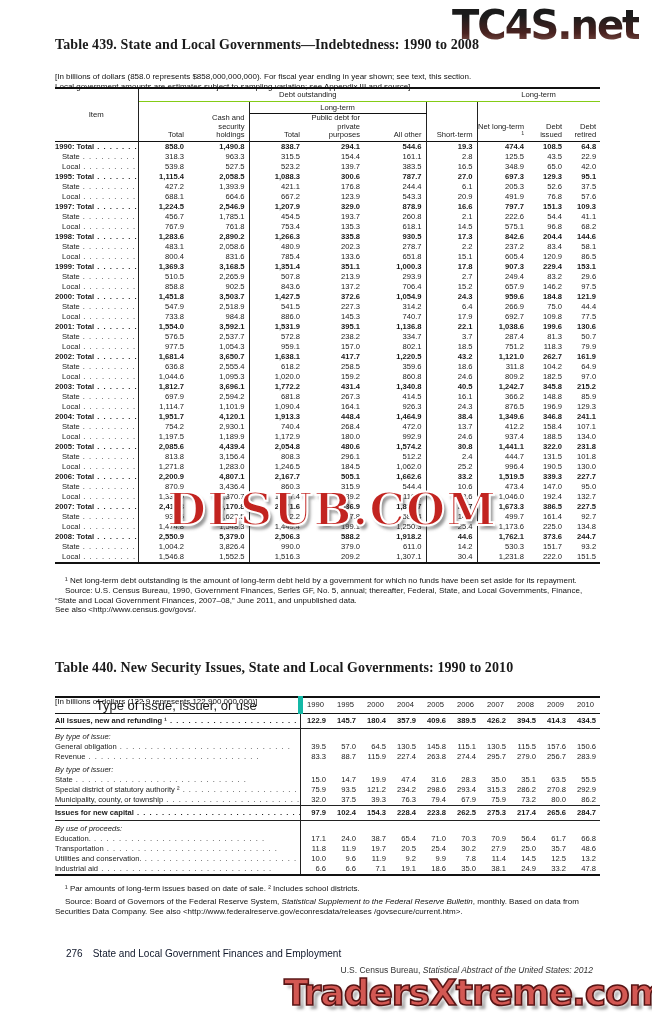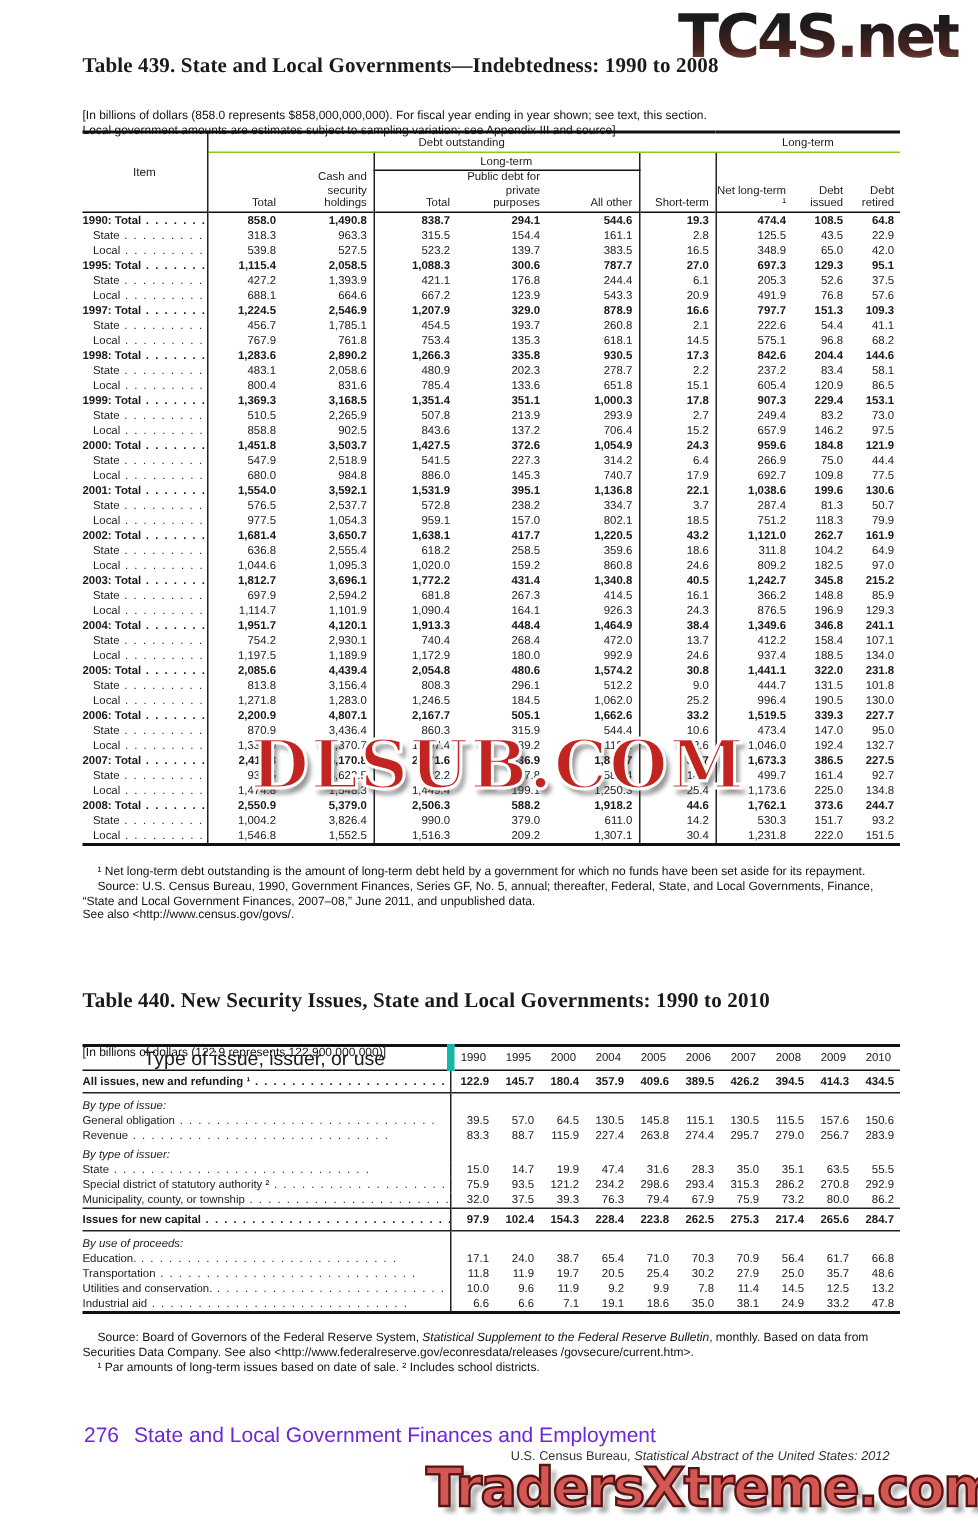--- a/index.html
+++ b/index.html
@@ -31,21 +31,21 @@
   .t440 tbody td:first-child{border-right:1px solid #222;}
   .t440 .yr{vertical-align:middle;padding-right:6px;}
   .t440 tr.r-allissues td{font-weight:bold;border-bottom:1px solid #222;padding-top:2px;padding-bottom:2px;}
   .t440 tr.r-newcap td{font-weight:bold;border-top:1px solid #222;border-bottom:1px solid #222;padding-top:2px;padding-bottom:2px;}
   .t440 tr.r-section td{font-style:italic;padding-top:3px;margin-left:24px;}
   
   .fn{font-size:8px;line-height:9.8px;width:545px;color:#111;}
   .fn p{margin:0;text-indent:10px;}
   .fn p.noindent{text-indent:0;}
   
-  .pagefoot{font-size:14px;color:#6d28d9;}
+  .pagefoot{font-size:10px;color:#0f172a;margin-left:10px;}
   .pagefoot .sp{display:inline-block;width:10px;}
   .censusline{font-size:8.5px;color:#333;text-align:right;}
   
   .wm{position:absolute;z-index:10;pointer-events:none;white-space:nowrap;}
   .wm-top{left:452px;top:2px;font-family:"DejaVu Sans",sans-serif;font-weight:800;
           font-size:40px;letter-spacing:-2px;
           background:linear-gradient(180deg,#1b1b1b 30%,#4a2320 68%,#96665c 100%);
           -webkit-background-clip:text;background-clip:text;color:transparent;}
   .wm-mid{left:152px;top:483px;width:360px;text-align:center;
           font-family:"DejaVu Serif",serif;font-weight:900;font-size:45px;letter-spacing:1px;
@@ -258,21 +258,21 @@
           <tr class="r-sub">
             <td class="lbl"><span class="lt">State</span><span class="dots"> . . . . . . . . . . . . . . . . . . . . . . . . . . . .</span></td>
             <td class="num">510.5</td>
             <td class="num">2,265.9</td>
             <td class="num">507.8</td>
             <td class="num">213.9</td>
             <td class="num">293.9</td>
             <td class="num">2.7</td>
             <td class="num">249.4</td>
             <td class="num">83.2</td>
-            <td class="num">73.0</td>
+            <td class="num">29.6</td>
           </tr>
           <tr class="r-sub">
             <td class="lbl"><span class="lt">Local</span><span class="dots"> . . . . . . . . . . . . . . . . . . . . . . . . . . . .</span></td>
             <td class="num">858.8</td>
             <td class="num">902.5</td>
             <td class="num">843.6</td>
             <td class="num">137.2</td>
             <td class="num">706.4</td>
             <td class="num">15.2</td>
             <td class="num">657.9</td>
@@ -298,21 +298,21 @@
             <td class="num">541.5</td>
             <td class="num">227.3</td>
             <td class="num">314.2</td>
             <td class="num">6.4</td>
             <td class="num">266.9</td>
             <td class="num">75.0</td>
             <td class="num">44.4</td>
           </tr>
           <tr class="r-sub">
             <td class="lbl"><span class="lt">Local</span><span class="dots"> . . . . . . . . . . . . . . . . . . . . . . . . . . . .</span></td>
-            <td class="num">680.0</td>
+            <td class="num">733.8</td>
             <td class="num">984.8</td>
             <td class="num">886.0</td>
             <td class="num">145.3</td>
             <td class="num">740.7</td>
             <td class="num">17.9</td>
             <td class="num">692.7</td>
             <td class="num">109.8</td>
             <td class="num">77.5</td>
           </tr>
           <tr class="r-total">
@@ -471,21 +471,21 @@
             <td class="num">322.0</td>
             <td class="num">231.8</td>
           </tr>
           <tr class="r-sub">
             <td class="lbl"><span class="lt">State</span><span class="dots"> . . . . . . . . . . . . . . . . . . . . . . . . . . . .</span></td>
             <td class="num">813.8</td>
             <td class="num">3,156.4</td>
             <td class="num">808.3</td>
             <td class="num">296.1</td>
             <td class="num">512.2</td>
-            <td class="num">9.0</td>
+            <td class="num">2.4</td>
             <td class="num">444.7</td>
             <td class="num">131.5</td>
             <td class="num">101.8</td>
           </tr>
           <tr class="r-sub">
             <td class="lbl"><span class="lt">Local</span><span class="dots"> . . . . . . . . . . . . . . . . . . . . . . . . . . . .</span></td>
             <td class="num">1,271.8</td>
             <td class="num">1,283.0</td>
             <td class="num">1,246.5</td>
             <td class="num">184.5</td>
@@ -827,22 +827,22 @@
             <td class="num">38.1</td>
             <td class="num">24.9</td>
             <td class="num">33.2</td>
             <td class="num">47.8</td>
           </tr>
         </tbody>
     </table>
   </div>
 
   <div class="abs fn" style="left:55px;top:884px;">
+    <p>¹ Par amounts of long-term issues based on date of sale. ² Includes school districts.</p>
     <p style="margin-top:3px;"><span>Source: Board of Governors of the Federal Reserve System, </span><i>Statistical Supplement to the Federal Reserve Bulletin</i><span>, monthly. Based on data from Securities Data Company. See also &lt;http://www.federalreserve.gov/econresdata/releases /govsecure/current.htm&gt;.</span></p>
-    <p>¹ Par amounts of long-term issues based on date of sale. ² Includes school districts.</p>
   </div>
 
   <div class="abs pagefoot" style="left:56px;top:948px;">
     <span>276</span><span class="sp"></span><span>State and Local Government Finances and Employment</span>
   </div>
   <div class="abs censusline" style="right:59px;top:965px;margin-left:40px;">
     <span>U.S. Census Bureau, </span><i>Statistical Abstract of the United States: 2012</i>
   </div>
 
   <div class="wm wm-top">TC4S.net</div>

